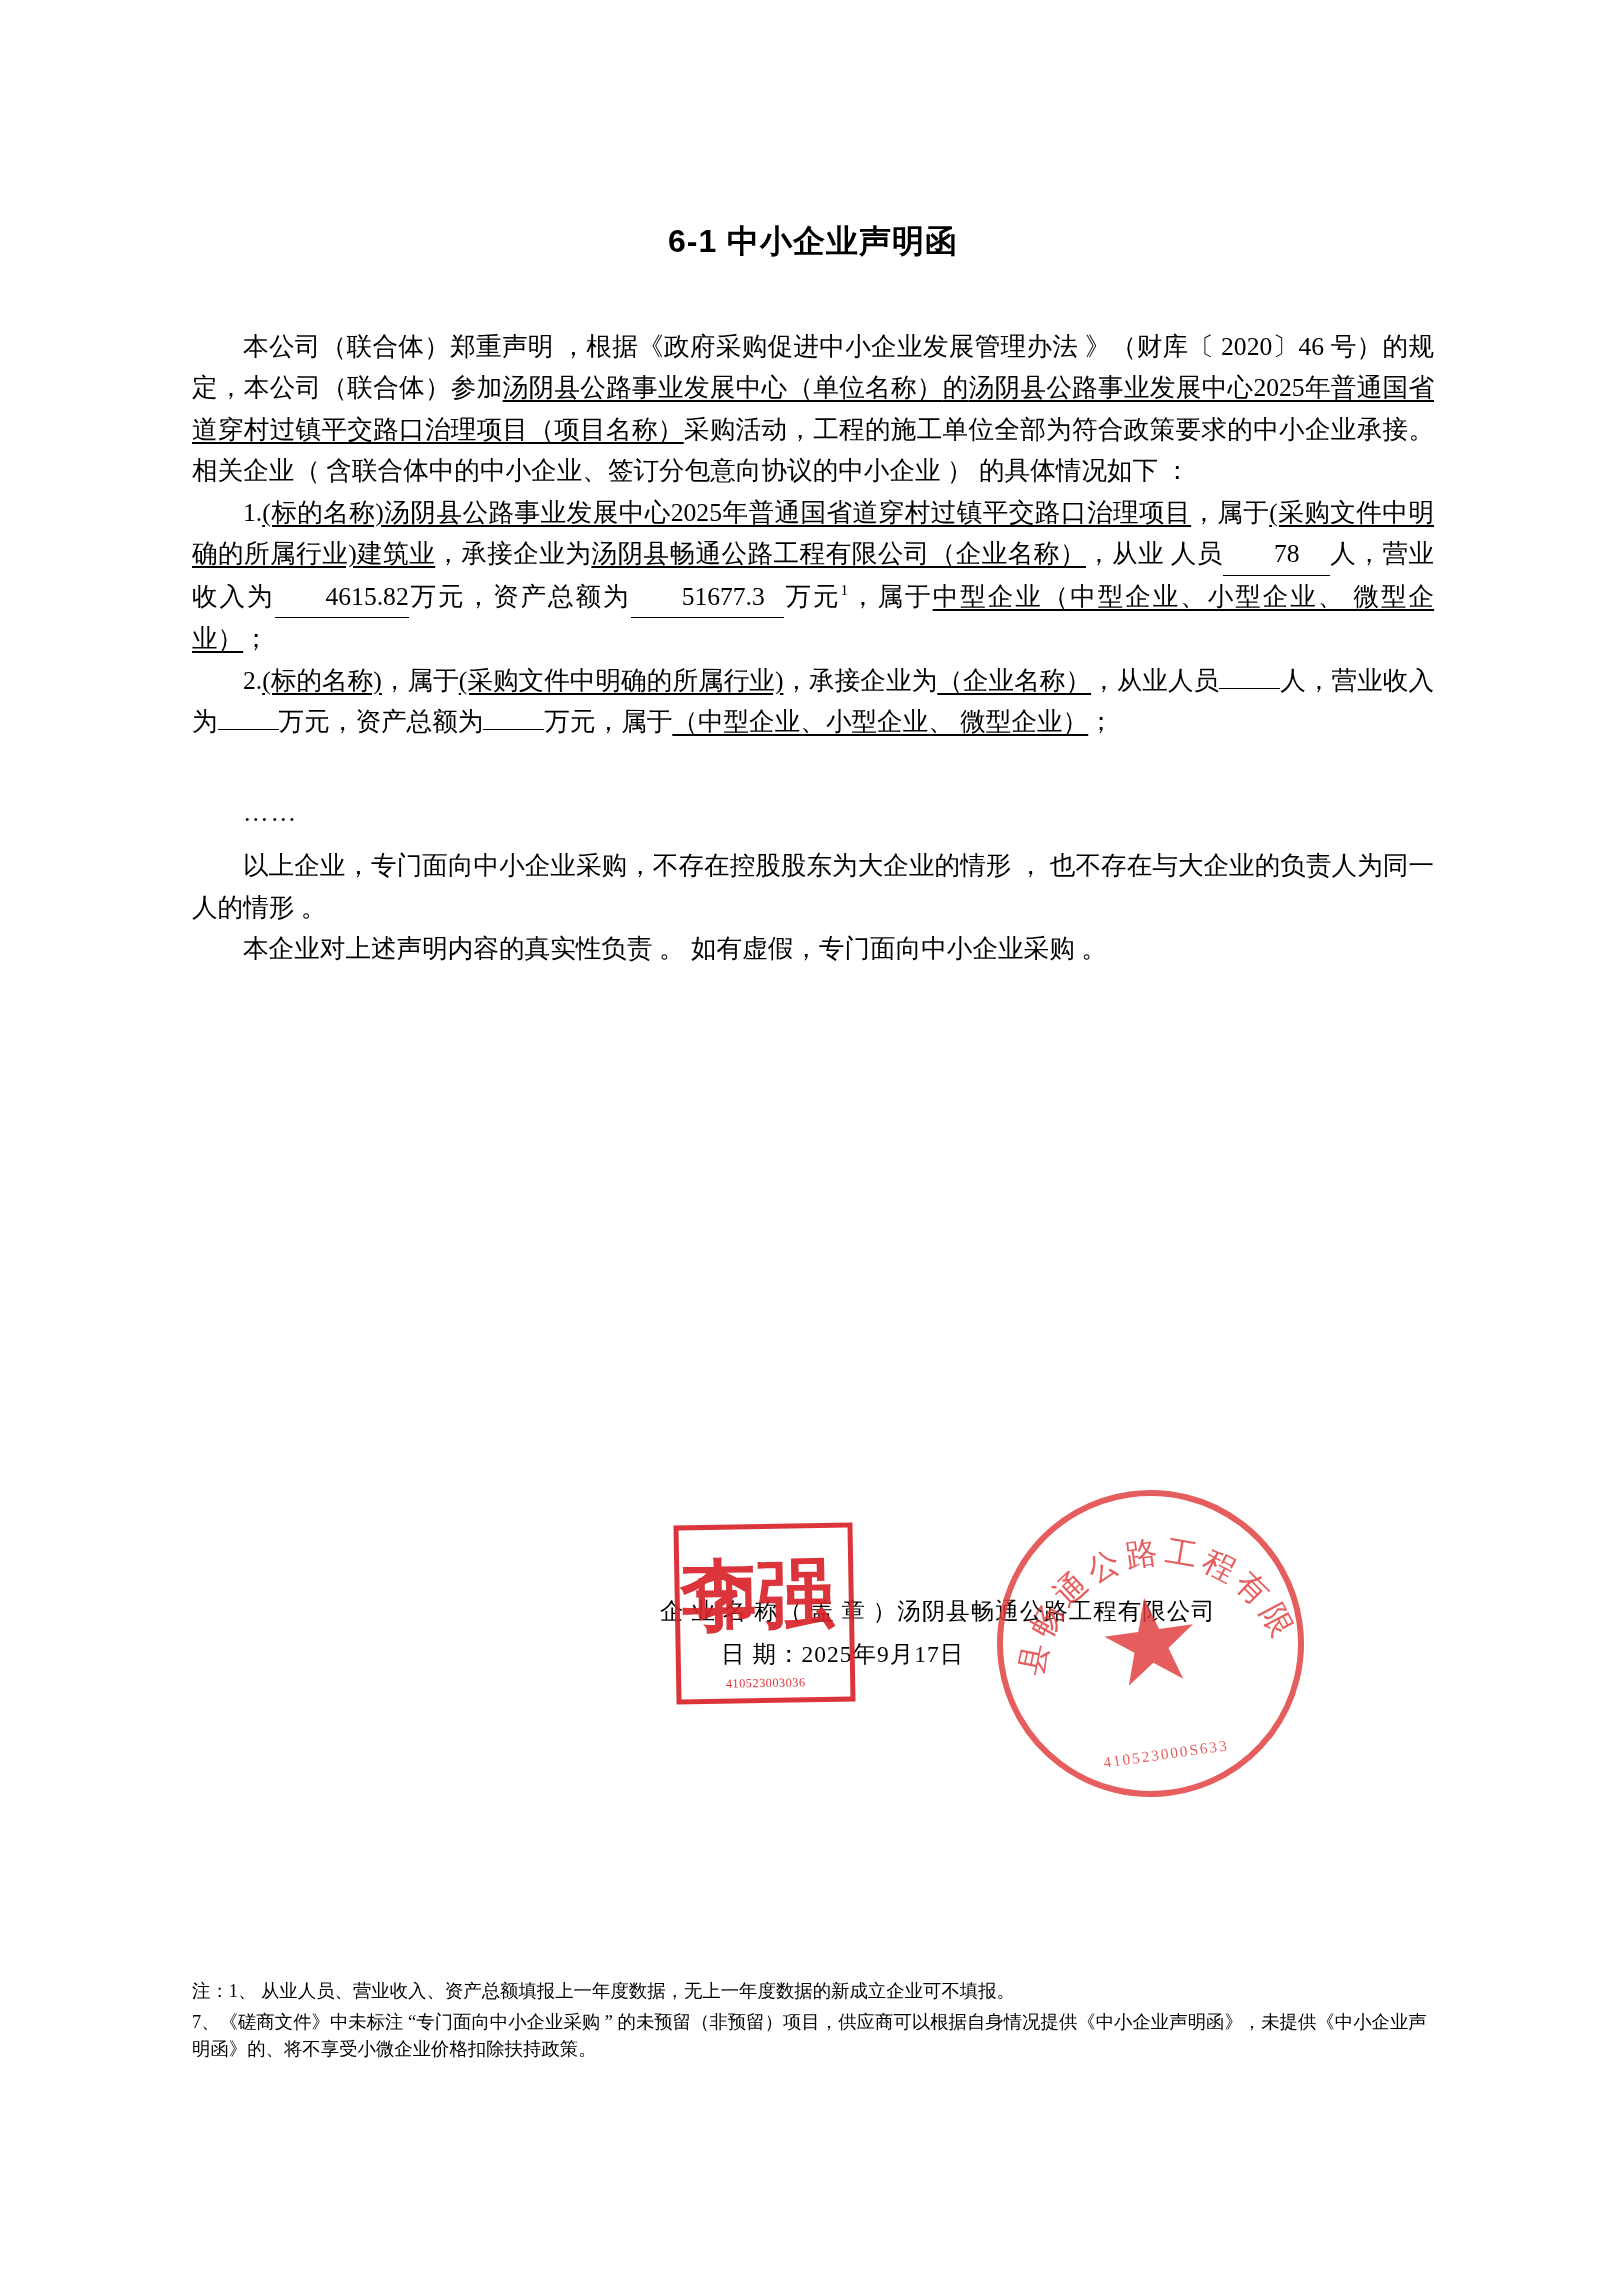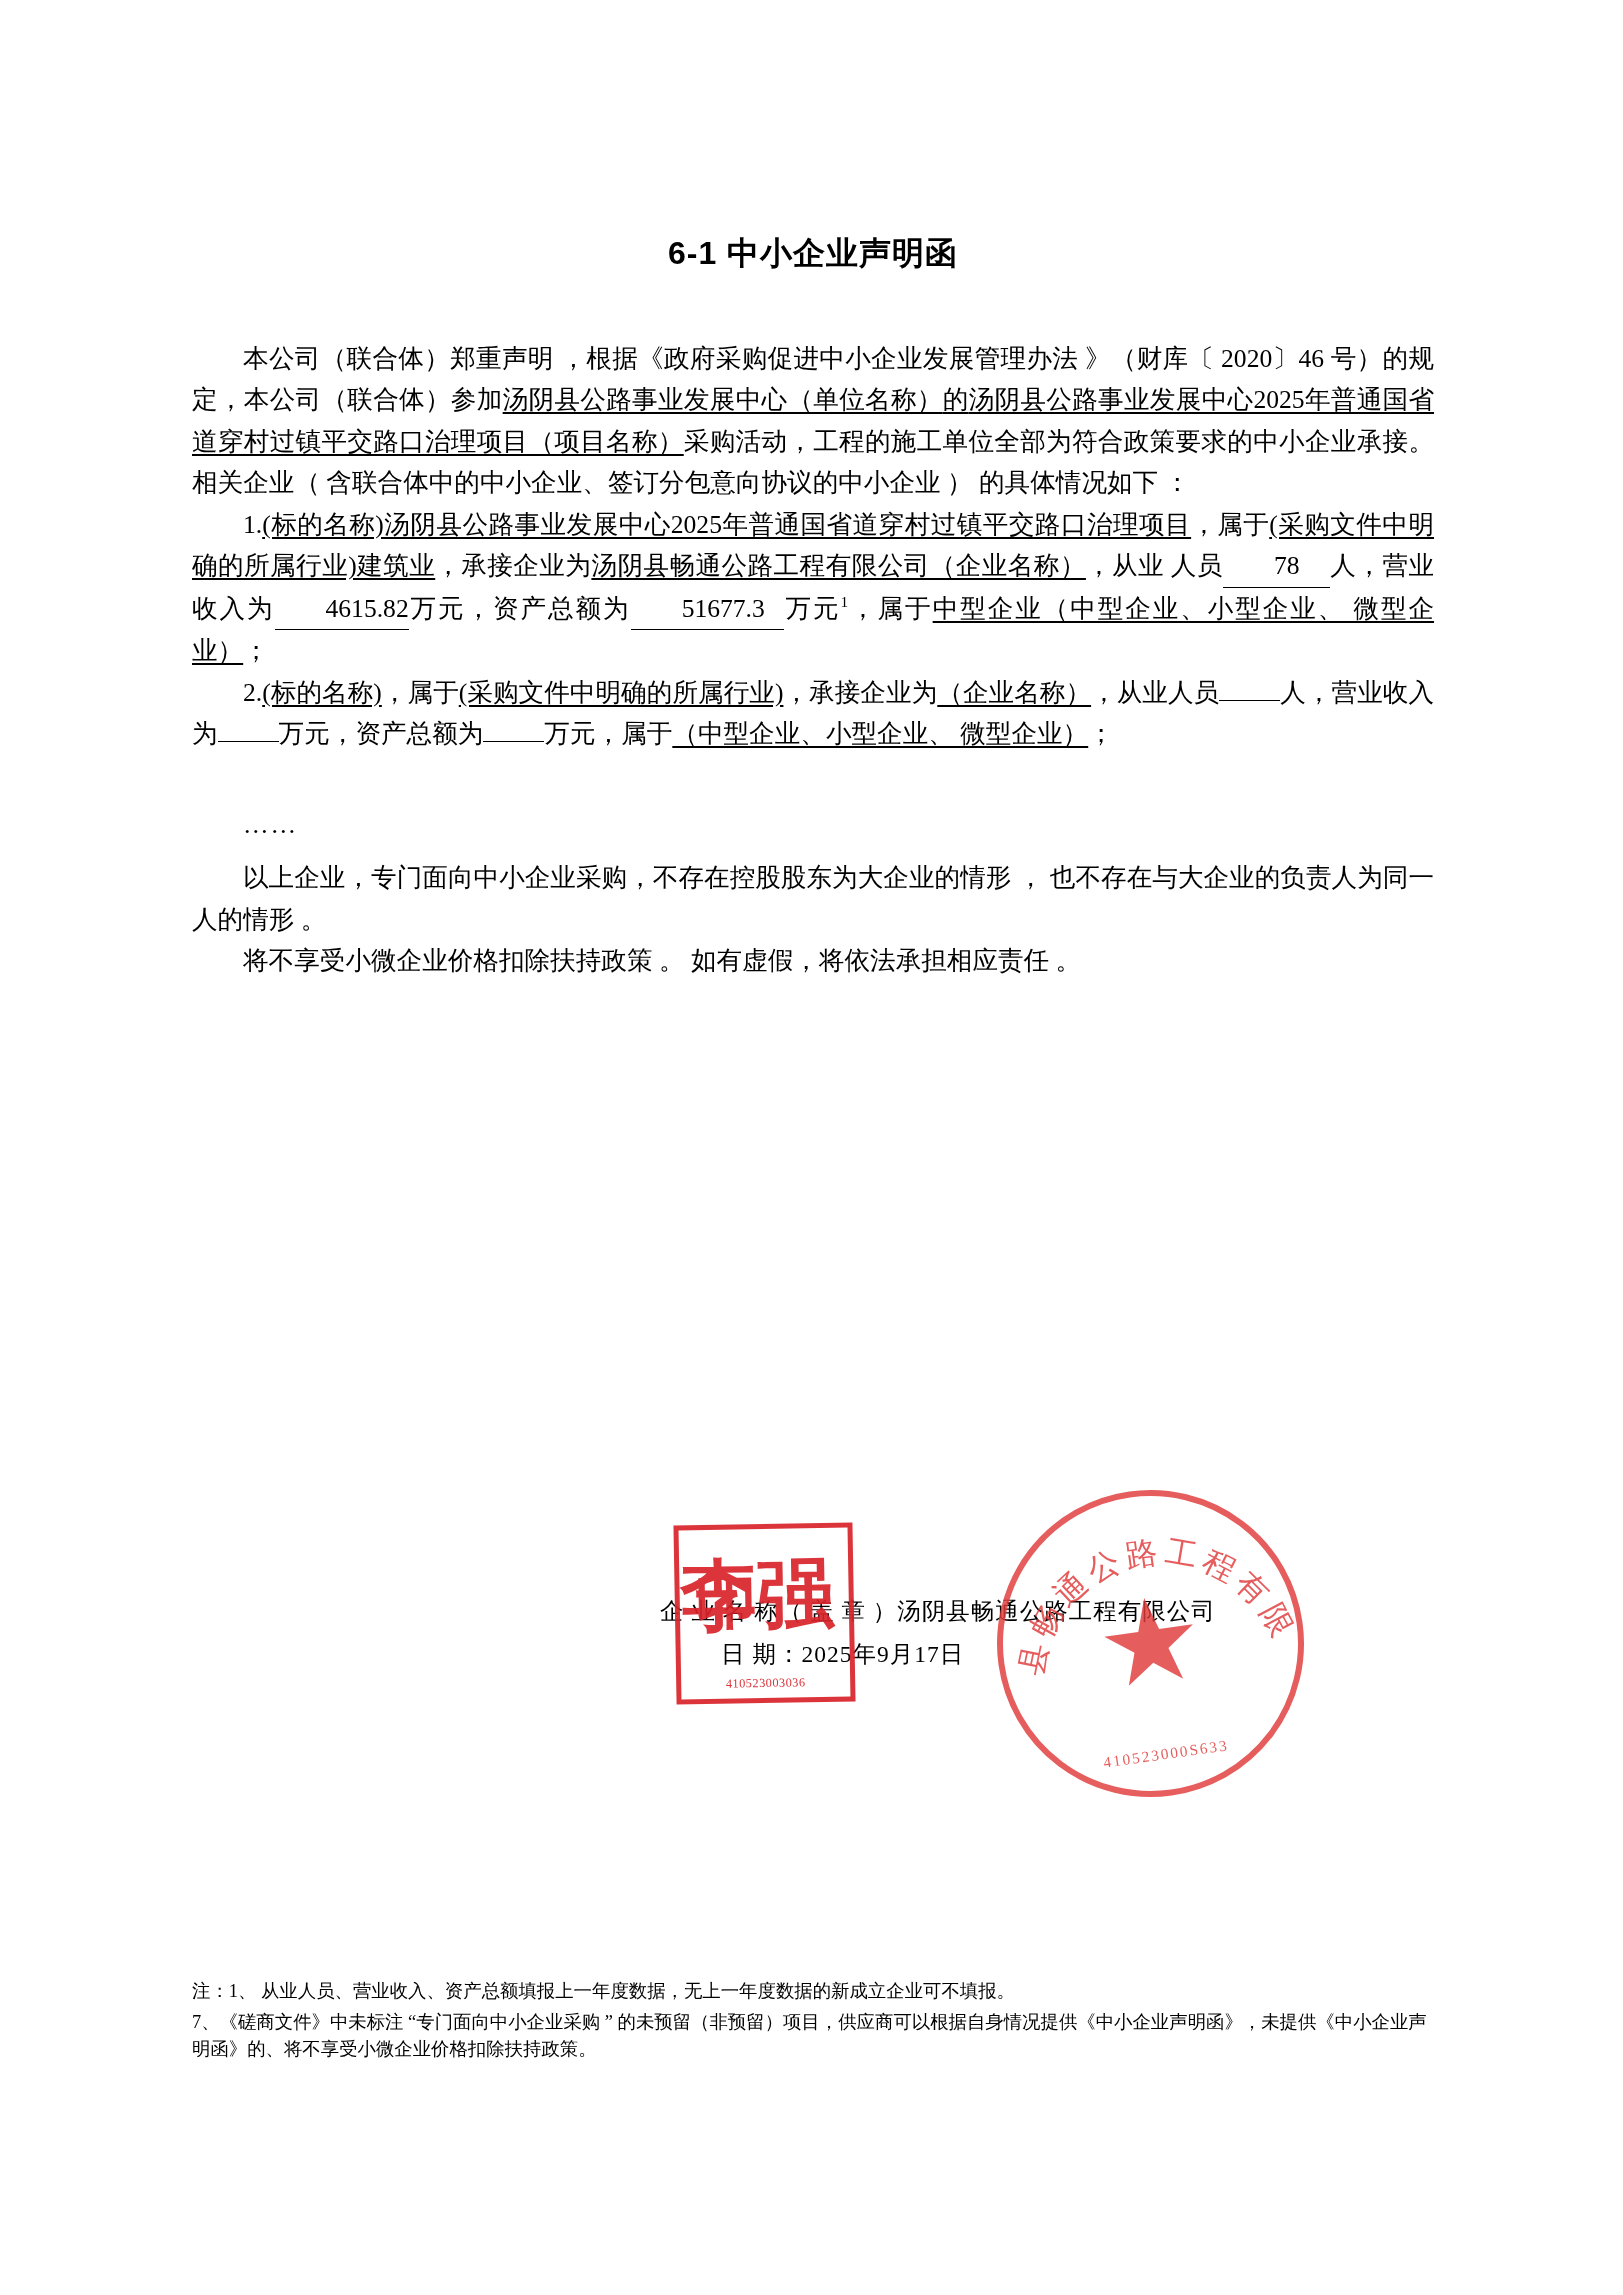--- a/index.html
+++ b/index.html
@@ -18,21 +18,21 @@
   .page {
     position: relative;
     width: 1623px;
     height: 2295px;
     box-sizing: border-box;
     padding: 0;
   }
   .doc-body {
     position: absolute;
     left: 192px;
-    top: 12px;
+    top: 0;
     width: 1242px;
   }
   h1.title {
     font-family: "Liberation Sans", "DejaVu Sans", sans-serif;
     font-weight: bold;
     font-size: 32px;
     text-align: center;
     margin: 0;
     padding-top: 220px;
     letter-spacing: 1px;
@@ -171,21 +171,21 @@
     </p>
 
     <p class="para indent gap-2">
       <span>2.</span><span class="u">(标的名称)</span><span>，属于</span><span class="u">(采购文件中明确的所属行业)</span><span>，承接企业为</span><span class="u">（企业名称）</span><span>，从业人员</span><span class="blank" style="min-width:61px;"></span><span>人，营业收入为</span><span class="blank" style="min-width:61px;"></span><span>万元，资产总额为</span><span class="blank" style="min-width:61px;"></span><span>万元，属于</span><span class="u">（中型企业、小型企业、 微型企业）</span><span>；</span>
     </p>
 
     <p class="para indent" style="margin-top:49px; letter-spacing:2px;">……</p>
 
     <p class="para indent" style="margin-top:12.3px;">以上企业，专门面向中小企业采购，不存在控股股东为大企业的情形 ， 也不存在与大企业的负责人为同一人的情形 。</p>
 
-    <p class="para indent gap-1">将不享受小微企业价格扣除扶持政策 。 如有虚假，将依法承担相应责任 。</p>
+    <p class="para indent gap-1">本企业对上述声明内容的真实性负责 。 如有虚假，专门面向中小企业采购 。</p>
 
   </div>
 
   <div class="sign-block">
     <div class="sign-line">
       <span>企 业 名 称（ 盖 章 ）</span><span>汤阴县畅通公路工程有限公司</span>
     </div>
     <div class="sign-line" style="padding-left:61px;">
       <span>日 期：</span><span>2025年9月17日</span>
     </div>

